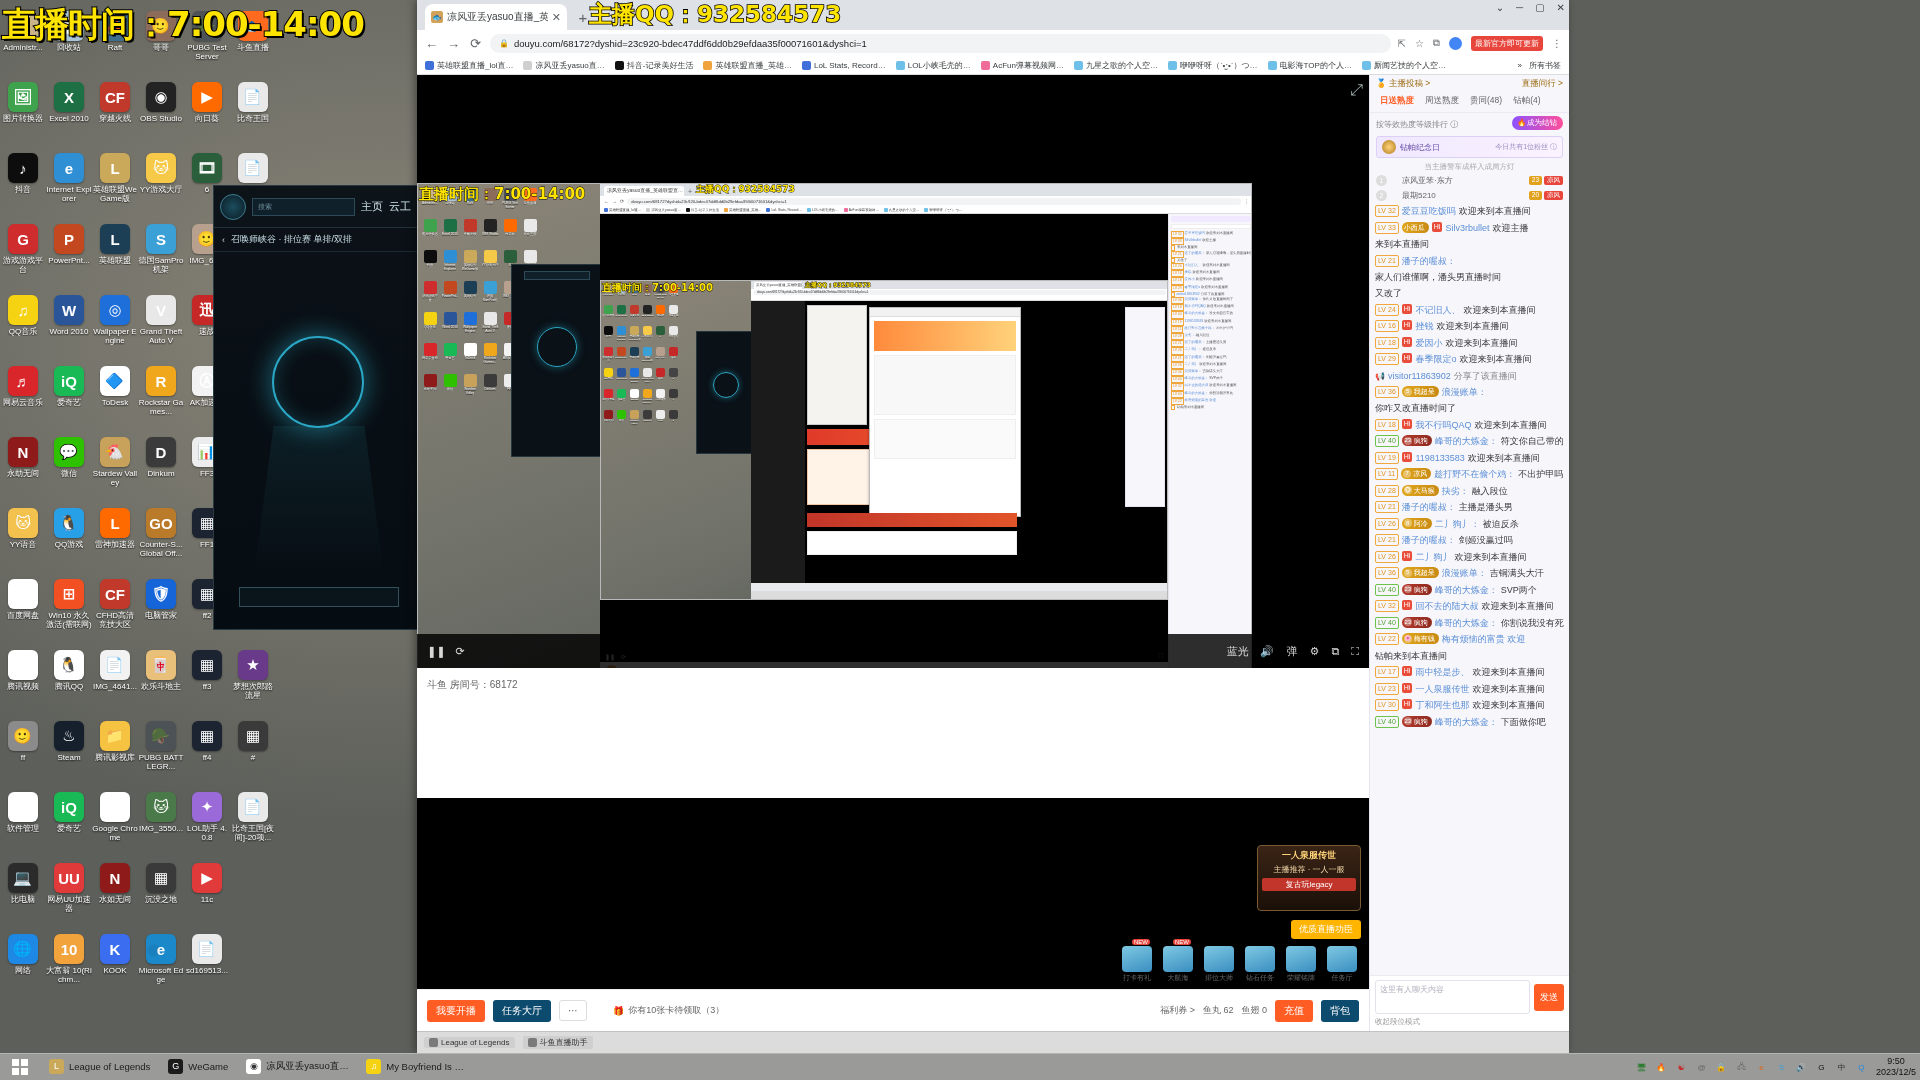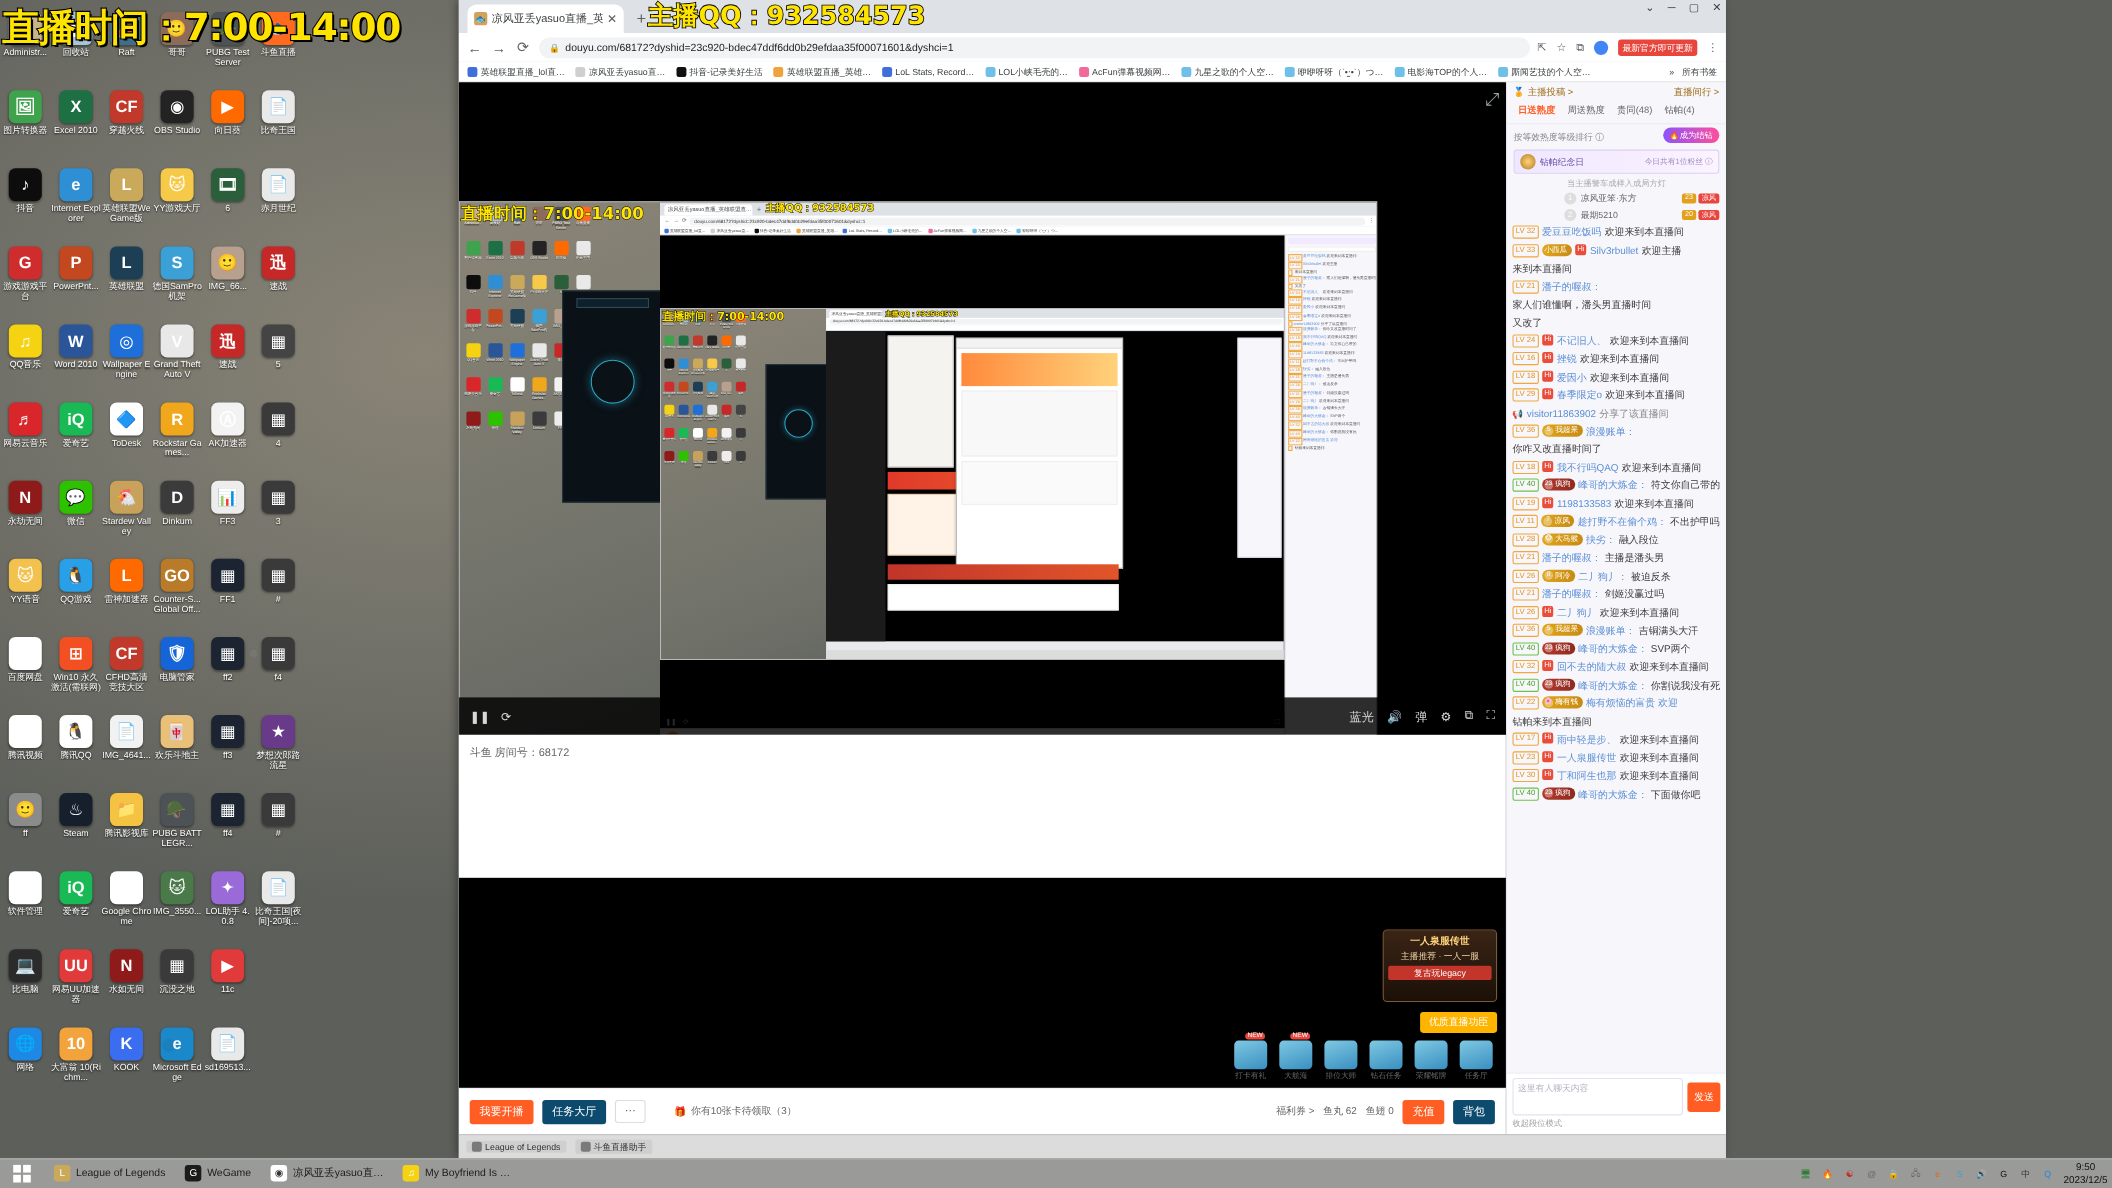--- a/index.html
+++ b/index.html
@@ -243,21 +243,21 @@
   .rank-btn{margin-left:auto;background:linear-gradient(90deg,#8c52ff,#ff4f9a);color:#fff;
     border-radius:8px;font-size:7.5px;padding:2px 6px;}
   .noble-card{
     margin:3px 6px;background:linear-gradient(90deg,#efe7ff,#fbf3ff);
     border:1px solid #ddd0f5;border-radius:3px;padding:3px 5px;
     display:flex;align-items:center;gap:4px;font-size:8px;color:#6a4fa8;
   }
   .noble-card .nbadge{width:14px;height:14px;border-radius:50%;background:radial-gradient(circle,#ffd479,#b07a1e);flex:none;}
   .noble-card .right{margin-left:auto;color:#9a8cc0;font-size:7px;}
   .rank-sub{font-size:7.5px;color:#aaa;text-align:center;padding:1px 0;}
-  .rank-item{display:flex;align-items:center;gap:4px;padding:2px 6px;font-size:8px;color:#666;margin-left:46px;}
+  .rank-item{display:flex;align-items:center;gap:15px;padding:2px 6px;font-size:8px;color:#666;}
   .rank-item .num{width:11px;height:11px;border-radius:50%;background:#ddd;color:#fff;
     font-size:7px;display:flex;align-items:center;justify-content:center;flex:none;}
   .rank-item .tags{margin-left:auto;display:flex;gap:2px;}
   .mini-tag{font-size:6.5px;border-radius:2px;padding:0 3px;color:#fff;background:#e2a11c;}
   .mini-tag.red{background:#e8453c;}
 
   .chat-list{flex:1;overflow:hidden;padding:2px 5px;}
   .msg{font-size:9px;line-height:13px;color:#444;margin-bottom:3.5px;display:flex;flex-wrap:wrap;gap:3px;align-items:flex-start;}
   .lv{font-size:7px;border:1px solid #f0a73c;color:#e39320;border-radius:2px;padding:0 2px;line-height:10px;flex:none;}
   .lv.green{border-color:#6cc24a;color:#4ca12c;}
@@ -648,20 +648,37 @@
       </div>
       <div class="dicon">
         <div class="glyph" style="background: rgb(233, 233, 233);">📄</div>
         <div class="lbl">sd169513...</div>
       </div>
       <div class="dicon"></div>
     </div>
 
   <div id="broadcast-banner">直播时间：7:00-14:00</div>
 
+  <div id="lol-client">
+    <div class="lol-top">
+      <div class="lol-logo"></div>
+      <div class="lol-search">
+        <span>搜索</span>
+      </div>
+      <div class="lol-nav">主页</div>
+      <div class="lol-nav">云工</div>
+    </div>
+    <div class="lol-sub">
+      <span>‹</span>
+      <span>召唤师峡谷 · 排位赛 单排/双排</span>
+    </div>
+    <div class="lol-plinth"></div>
+    <div class="lol-orb"></div>
+    <div class="lol-field"></div>
+  </div>
 </div>
 
 <div id="chrome">
 
   <div class="tabstrip">
     <div class="tab">
       <span class="favicon">🐟</span>
       <span class="tab-title">凉风亚丢yasuo直播_英雄联盟直…</span>
       <span class="tab-close">✕</span>
     </div>

